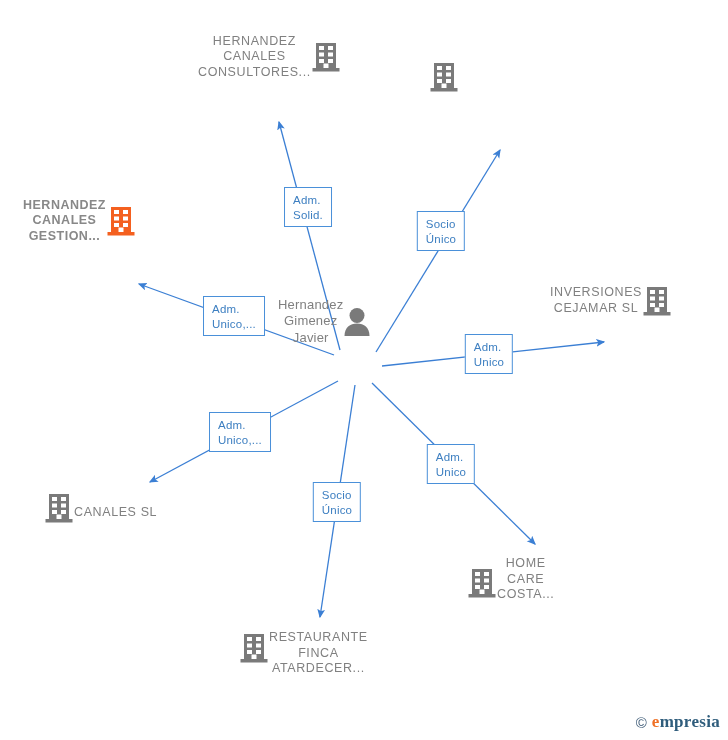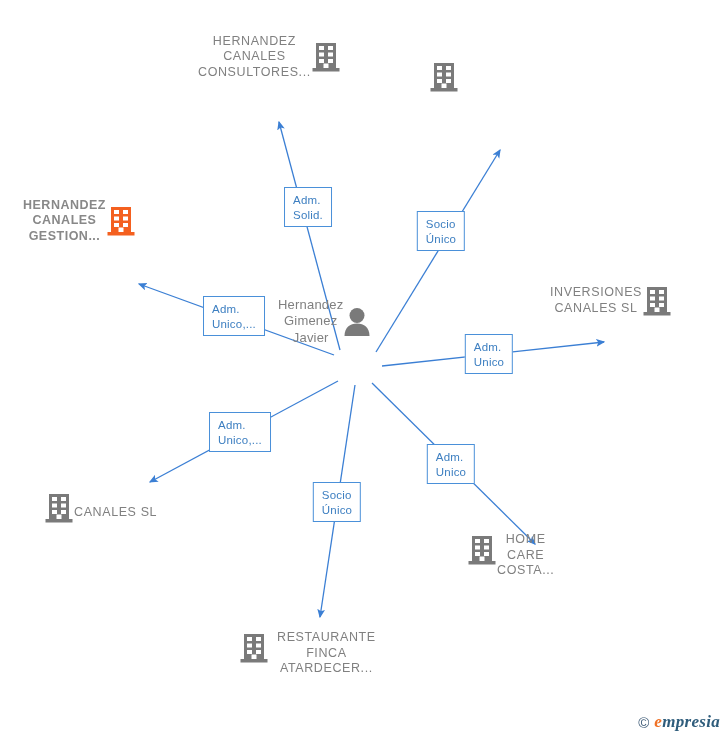--- a/index.html
+++ b/index.html
@@ -85,21 +85,20 @@
     font-size: 17px;
     font-family: "Liberation Serif", serif;
   }
   .wm-c {
     color: #3f5c78;
     font-size: 15px;
     font-family: "Liberation Sans", sans-serif;
   }
   .wm-text {
     color: #2f5d7c;
-    font-style: italic;
     font-weight: bold;
     letter-spacing: 0.3px;
   }
   .wm-text .wm-e {
     color: #ef7126;
   }
 </style>
 </head>
 <body>
 
@@ -159,21 +158,21 @@
             <rect x="17" y="5" width="5" height="4" fill="#ffffff"></rect>
             <rect x="8" y="11.5" width="5" height="4" fill="#ffffff"></rect>
             <rect x="17" y="11.5" width="5" height="4" fill="#ffffff"></rect>
             <rect x="8" y="18" width="5" height="4" fill="#ffffff"></rect>
             <rect x="17" y="18" width="5" height="4" fill="#ffffff"></rect>
             <rect x="12.5" y="22.5" width="5" height="4.5" fill="#ffffff"></rect>
           </svg></span>
       </div>
       <div class="node label-above" style="top: 285px; left: 630px;">
         <div class="node-label">INVERSIONES
-CANALES SL</div>
+CEJAMAR SL</div>
         <span class="node-icon"><svg width="30" height="32" viewBox="0 0 30 32">
             <rect x="5" y="2" width="20" height="25" fill="#7a7a7a"></rect>
             <rect x="1.5" y="27" width="27" height="3.5" fill="#7a7a7a"></rect>
             <rect x="8" y="5" width="5" height="4" fill="#ffffff"></rect>
             <rect x="17" y="5" width="5" height="4" fill="#ffffff"></rect>
             <rect x="8" y="11.5" width="5" height="4" fill="#ffffff"></rect>
             <rect x="17" y="11.5" width="5" height="4" fill="#ffffff"></rect>
             <rect x="8" y="18" width="5" height="4" fill="#ffffff"></rect>
             <rect x="17" y="18" width="5" height="4" fill="#ffffff"></rect>
             <rect x="12.5" y="22.5" width="5" height="4.5" fill="#ffffff"></rect>
@@ -186,37 +185,37 @@
             <rect x="8" y="5" width="5" height="4" fill="#ffffff"></rect>
             <rect x="17" y="5" width="5" height="4" fill="#ffffff"></rect>
             <rect x="8" y="11.5" width="5" height="4" fill="#ffffff"></rect>
             <rect x="17" y="11.5" width="5" height="4" fill="#ffffff"></rect>
             <rect x="8" y="18" width="5" height="4" fill="#ffffff"></rect>
             <rect x="17" y="18" width="5" height="4" fill="#ffffff"></rect>
             <rect x="12.5" y="22.5" width="5" height="4.5" fill="#ffffff"></rect>
           </svg></span>
         <div class="node-label">CANALES  SL</div>
       </div>
-      <div class="node label-below" style="top: 624px; left: 319px; gap: 8px;">
+      <div class="node label-below" style="top: 624px; left: 319px;">
         <span class="node-icon"><svg width="30" height="32" viewBox="0 0 30 32">
             <rect x="5" y="2" width="20" height="25" fill="#7a7a7a"></rect>
             <rect x="1.5" y="27" width="27" height="3.5" fill="#7a7a7a"></rect>
             <rect x="8" y="5" width="5" height="4" fill="#ffffff"></rect>
             <rect x="17" y="5" width="5" height="4" fill="#ffffff"></rect>
             <rect x="8" y="11.5" width="5" height="4" fill="#ffffff"></rect>
             <rect x="17" y="11.5" width="5" height="4" fill="#ffffff"></rect>
             <rect x="8" y="18" width="5" height="4" fill="#ffffff"></rect>
             <rect x="17" y="18" width="5" height="4" fill="#ffffff"></rect>
             <rect x="12.5" y="22.5" width="5" height="4.5" fill="#ffffff"></rect>
           </svg></span>
         <div class="node-label">RESTAURANTE
 FINCA
 ATARDECER...</div>
       </div>
-      <div class="node label-below" style="top: 526px; left: 547px;">
+      <div class="node label-below" style="top: 550px; left: 547px; align-items: flex-end;">
         <span class="node-icon"><svg width="30" height="32" viewBox="0 0 30 32">
             <rect x="5" y="2" width="20" height="25" fill="#7a7a7a"></rect>
             <rect x="1.5" y="27" width="27" height="3.5" fill="#7a7a7a"></rect>
             <rect x="8" y="5" width="5" height="4" fill="#ffffff"></rect>
             <rect x="17" y="5" width="5" height="4" fill="#ffffff"></rect>
             <rect x="8" y="11.5" width="5" height="4" fill="#ffffff"></rect>
             <rect x="17" y="11.5" width="5" height="4" fill="#ffffff"></rect>
             <rect x="8" y="18" width="5" height="4" fill="#ffffff"></rect>
             <rect x="17" y="18" width="5" height="4" fill="#ffffff"></rect>
             <rect x="12.5" y="22.5" width="5" height="4.5" fill="#ffffff"></rect>

